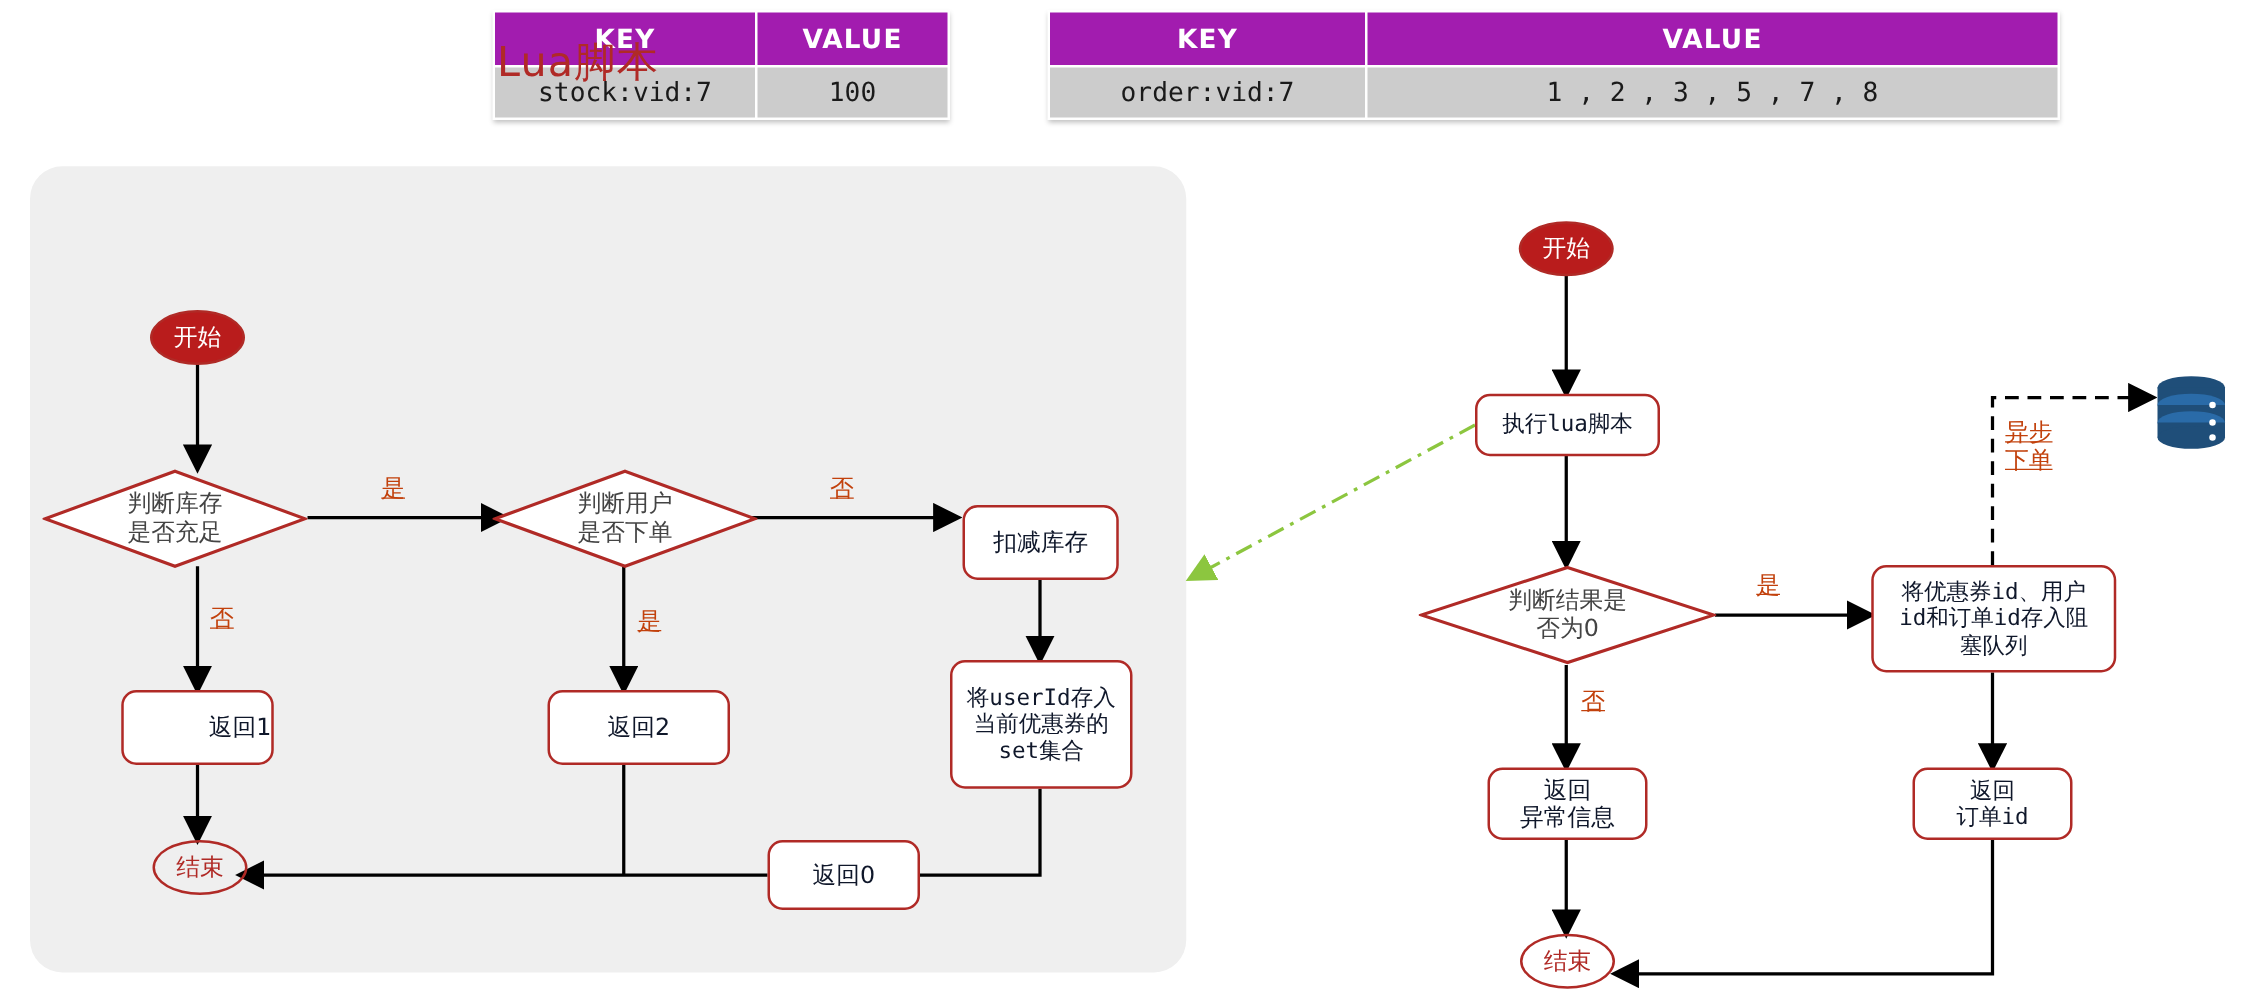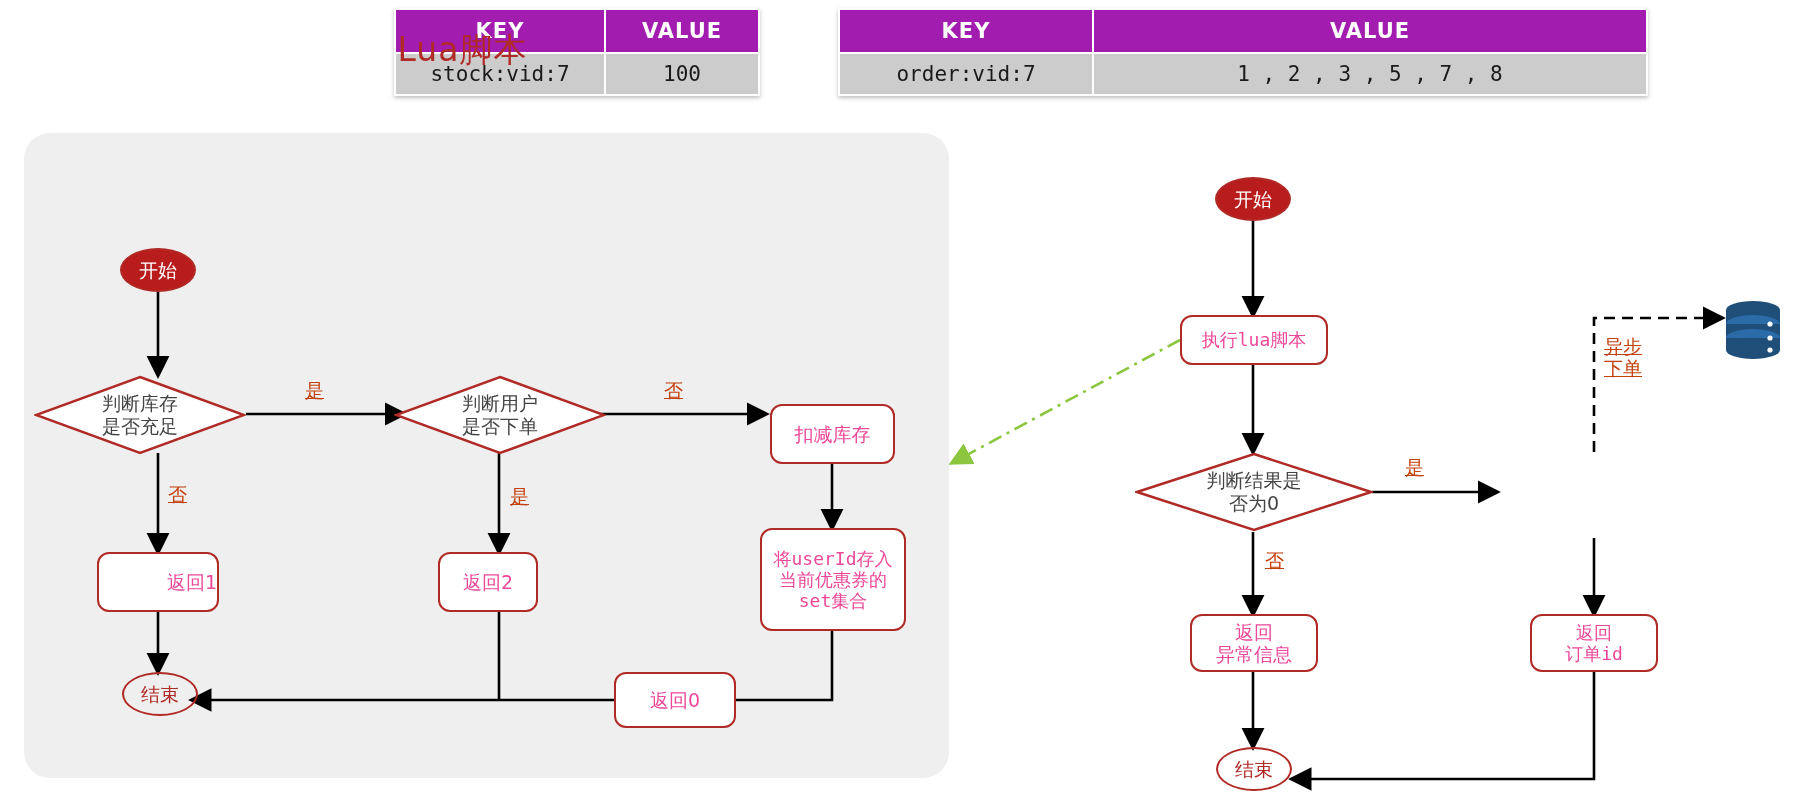--- a/index.html
+++ b/index.html
@@ -29,21 +29,21 @@
   #table-order th.v,#table-order td.v{width:540px;}
 
   
   #lua-panel{position:absolute;left:24px;top:133px;width:925px;height:645px;
              background:#efefef;border-radius:26px;}
   #lua-title{position:absolute;left:0;top:28px;width:925px;text-align:center;
              color:#b02a26;font-size:33px;letter-spacing:1px;}
 
   
   .node{position:absolute;box-sizing:border-box;display:flex;align-items:center;
-        justify-content:center;text-align:center;color:#ec4899;line-height:1.18;}
+        justify-content:center;text-align:center;color:#0f172a;line-height:1.18;}
   .term{border:2px solid #b02a26;border-radius:50%;background:#b91c1c;color:#ffffff;
         font-size:19px;}
   .term-end{border:2px solid #b02a26;border-radius:50%;background:transparent;
             color:#b02a26;font-size:19px;}
   .proc{border:2.5px solid #b02a26;border-radius:12px;background:#ffffff;font-size:19px;}
   .diamond-wrap{position:absolute;}
   .diamond-wrap svg{position:absolute;left:0;top:0;}
   .diamond-label{position:absolute;left:0;top:0;width:100%;height:100%;
                  display:flex;align-items:center;justify-content:center;
                  text-align:center;color:#444444;font-size:19px;line-height:1.2;}
@@ -171,21 +171,21 @@
   <div class="node proc mono" style="left:760px;top:528px;width:146px;height:103px;font-size:18px;">
     <span style="white-space:pre-line">将userId存入
 当前优惠券的
 set集合</span>
   </div>
 
   <div class="node proc" style="left:97px;top:552px;width:122px;height:60px;justify-content:flex-end;">
     <span>返回1</span>
   </div>
 
-  <div class="node proc" style="left:438px;top:552px;width:100px;height:60px;">
+  <div class="node proc" style="left:438px;top:552px;width:146px;height:60px;">
     <span>返回2</span>
   </div>
 
   <div class="node proc" style="left:614px;top:672px;width:122px;height:56px;">
     <span>返回0</span>
   </div>
 
   <div class="node term-end" style="left:122px;top:672px;width:76px;height:44px;">
     <span>结束</span>
   </div>
@@ -206,20 +206,25 @@
   <div class="diamond-wrap" style="left:1135px;top:452px;width:238px;height:80px;">
     <svg width="238" height="80">
       <polygon points="119,2 236,40 119,78 2,40" fill="#ffffff" stroke="#b02a26" stroke-width="2.5"></polygon>
     </svg>
     <div class="diamond-label">
       <span style="white-space:pre-line">判断结果是
 否为0</span>
     </div>
   </div>
 
+  <div class="node proc mono" style="left:1497px;top:452px;width:196px;height:86px;font-size:18px;">
+    <span style="white-space:pre-line">将优惠券id、用户
+id和订单id存入阻
+塞队列</span>
+  </div>
 
   <div class="node proc" style="left:1190px;top:614px;width:128px;height:58px;">
     <span style="white-space:pre-line">返回
 异常信息</span>
   </div>
 
   <div class="node proc mono" style="left:1530px;top:614px;width:128px;height:58px;font-size:18px;">
     <span style="white-space:pre-line">返回
 订单id</span>
   </div>

